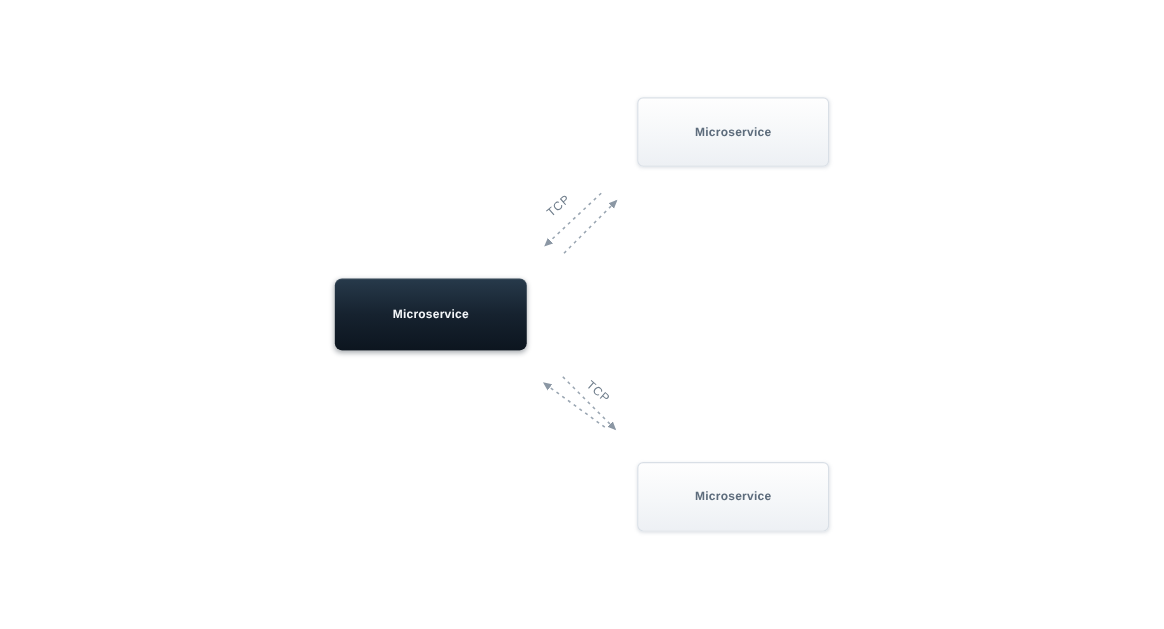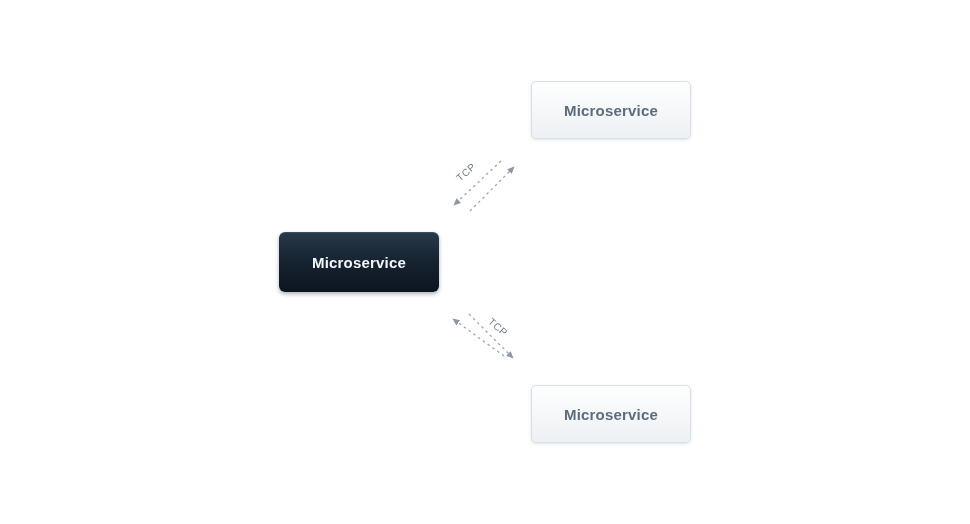--- a/index.html
+++ b/index.html
@@ -27,21 +27,21 @@
     stroke-width: 1.3;
     stroke-dasharray: 2.5 3.4;
     fill: none;
   }
   .node {
     position: absolute;
     display: flex;
     align-items: center;
     justify-content: center;
     box-sizing: border-box;
-    font-size: 15px;
+    font-size: 10px;
     font-weight: bold;
     letter-spacing: 0.2px;
     cursor: default;
   }
   .node-dark {
     left: 279px;
     top: 232px;
     width: 160px;
     height: 60px;
     border-radius: 6px;

